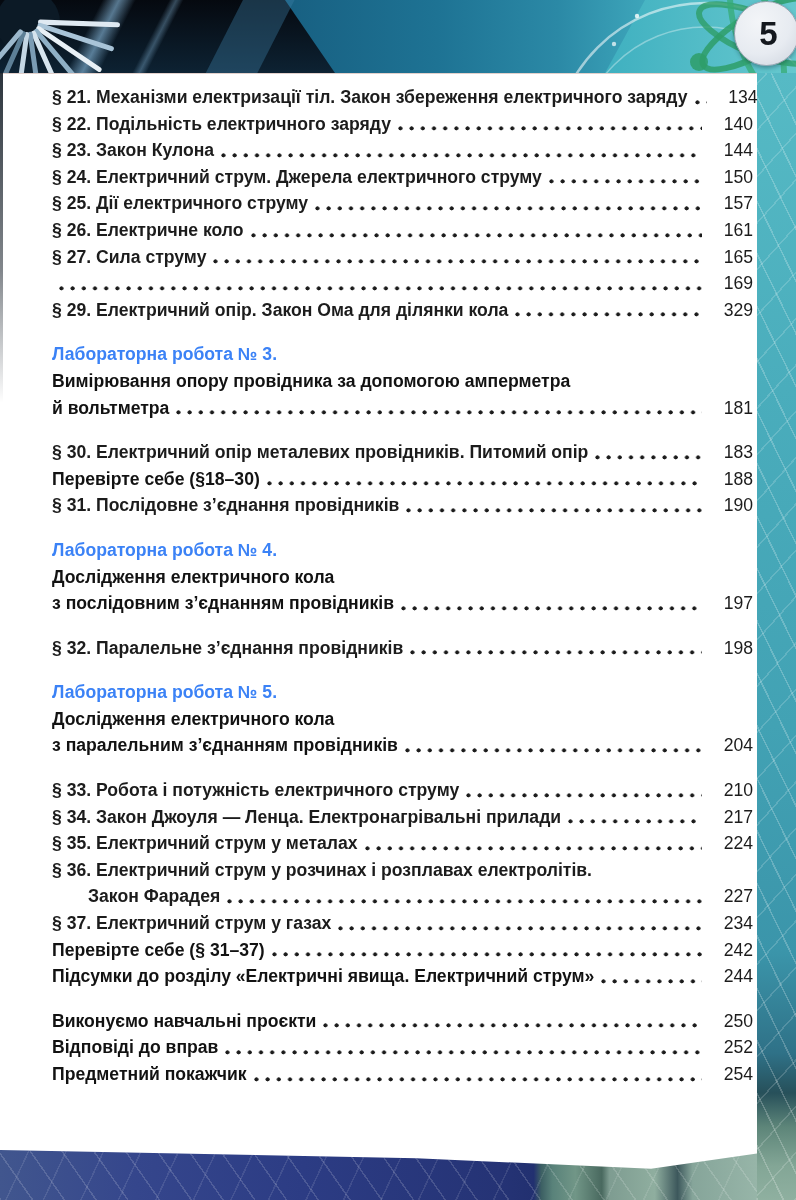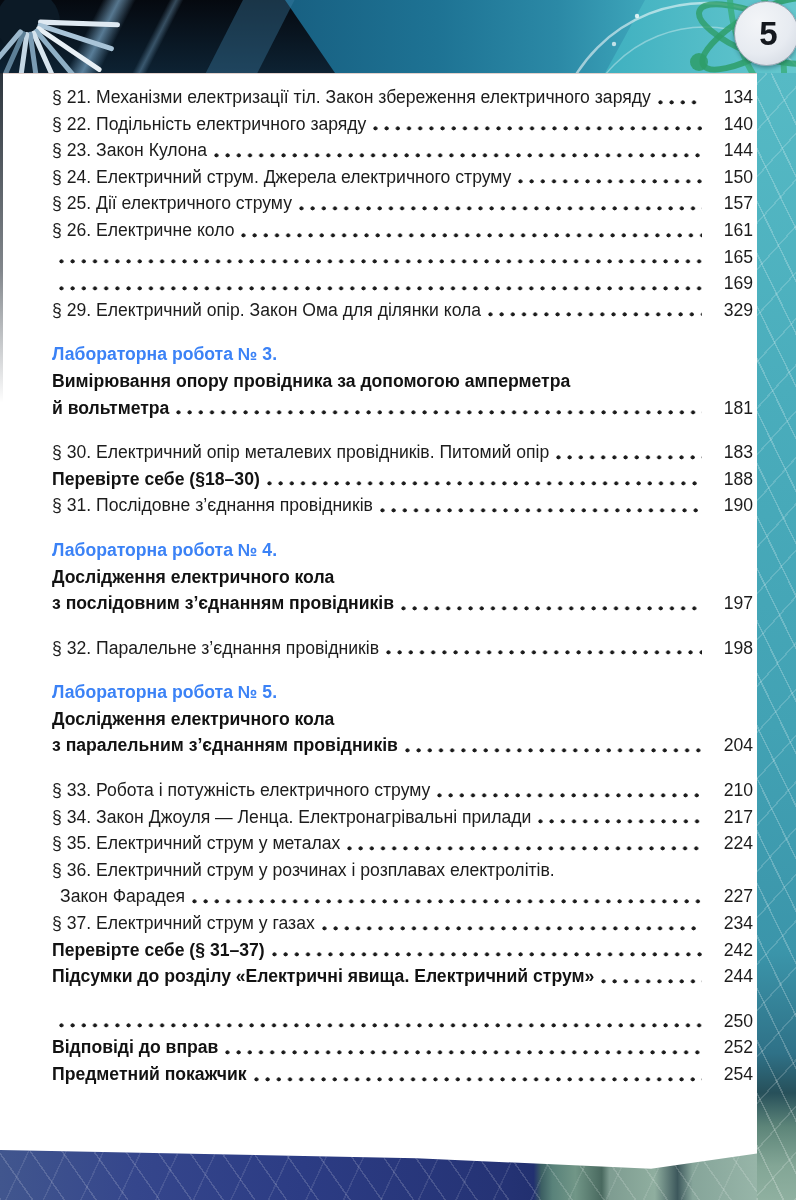--- a/index.html
+++ b/index.html
@@ -68,22 +68,22 @@
   .row {
     display: flex; align-items: baseline;
     padding-left: 52px; padding-right: 4px;
     height: 26.6px; line-height: 26.6px;
     font-size: 17.6px;
     white-space: nowrap;
   }
   .row.gap { margin-top: 18px; }
   .row.b   { font-weight: bold; color: #121212; }
   .row.lab { font-weight: bold; color: #3b82f6; text-align: center; }
-  .row.ind { padding-left: 60px; }
-  .t { flex: 0 0 auto; }
+  .row.ind { padding-left: 88px; }
+  .t { flex: 0 0 auto; font-weight: bold; }
   .dots {
     flex: 1 1 auto; min-width: 12px;
     align-self: flex-end;
     height: 5px; margin: 0 5px 6px 7px;
     background-image: radial-gradient(circle at 2.4px 2.4px, #1b1b1b 1.75px, rgba(0,0,0,0) 2.3px);
     background-size: 11.2px 5px;
     background-repeat: repeat-x;
   }
   .p { flex: 0 0 auto; min-width: 34px; text-align: right; font-weight: normal; color: #1c1c1c; margin-left: 12px; }
   .row.b .p { font-weight: normal; text-align: right; }
@@ -206,20 +206,21 @@
         <span class="t">§ 25. Дії електричного струму</span>
         <span class="dots"></span>
         <span class="p">157</span>
       </div>
       <div class="row">
         <span class="t">§ 26. Електричне коло</span>
         <span class="dots"></span>
         <span class="p">161</span>
       </div>
       <div class="row">
+        <span class="t">§ 27. Сила струму</span>
         <span class="dots"></span>
         <span class="p">165</span>
       </div>
       <div class="row">
         <span class="dots"></span>
         <span class="p">169</span>
       </div>
       <div class="row">
         <span class="t">§ 29. Електричний опір. Закон Ома для ділянки кола</span>
         <span class="dots"></span>
@@ -310,20 +311,21 @@
         <span class="t">Перевірте себе (§ 31–37)</span>
         <span class="dots"></span>
         <span class="p">242</span>
       </div>
       <div class="row b">
         <span class="t">Підсумки до розділу «Електричні явища. Електричний струм»</span>
         <span class="dots"></span>
         <span class="p">244</span>
       </div>
       <div class="row gap b">
+        <span class="t">Виконуємо навчальні проєкти</span>
         <span class="dots"></span>
         <span class="p">250</span>
       </div>
       <div class="row b">
         <span class="t">Відповіді до вправ</span>
         <span class="dots"></span>
         <span class="p">252</span>
       </div>
       <div class="row b">
         <span class="t">Предметний покажчик</span>

